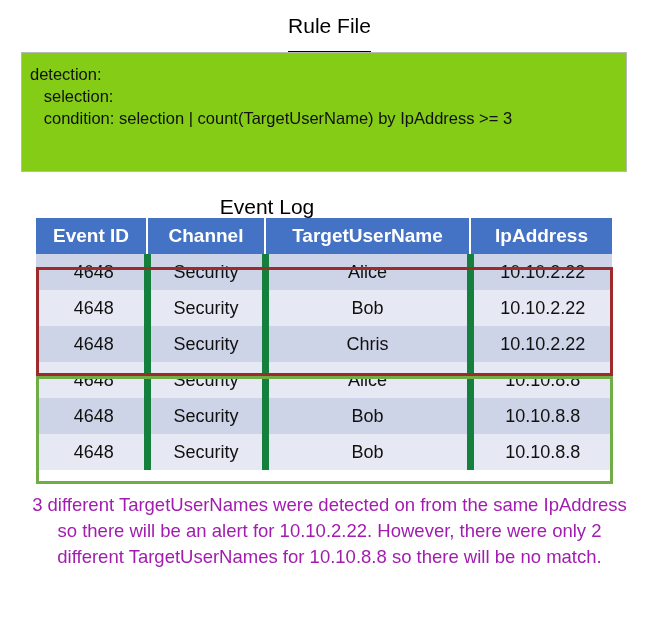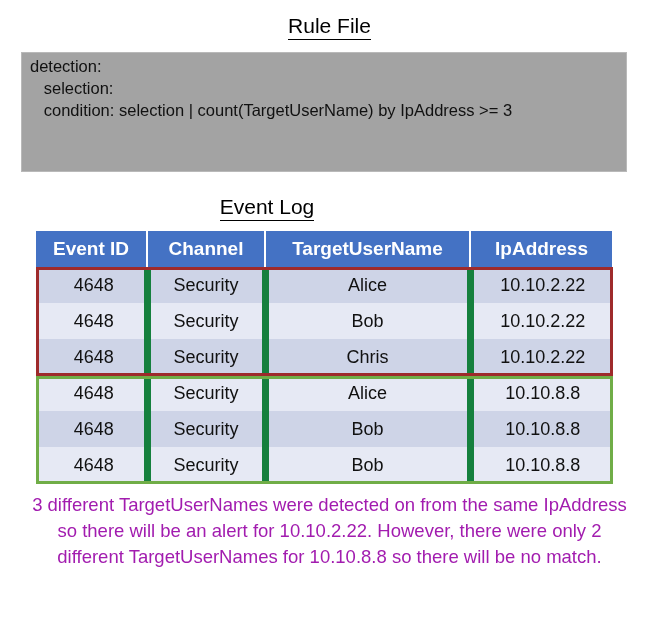--- a/index.html
+++ b/index.html
@@ -19,50 +19,50 @@
   
   .section-title {
     text-align: center;
     font-size: 21px;
     line-height: 1;
     color: #000;
     font-family: "Liberation Sans", sans-serif;
   }
   .section-title span {
     border-bottom: 1.5px solid #000;
-    padding-bottom: 2px;
+    padding-bottom: 14px;
   }
   #rule-title { position: absolute; left: 0; top: 15px; width: 659px; }
   #log-title  { position: absolute; left: 0; top: 196px; width: 534px; }
 
   
   .rule-box {
     position: absolute;
     left: 21px;
     top: 52px;
     width: 606px;
     height: 120px;
     border: 1px solid #b9b9b9;
-    background: #a3a3a3;
+    background: #84cc16;
     box-sizing: border-box;
-    padding: 2px 0 0 8px;
+    padding: 10px 0 0 8px;
   }
   .rule-line {
     font-size: 16.5px;
     line-height: 22px;
     white-space: pre;
     color: #111;
     font-family: "Liberation Sans", sans-serif;
   }
 
   
   .log-table {
     position: absolute;
     left: 36px;
-    top: 231px;
+    top: 218px;
     width: 576px;
     border-collapse: collapse;
     table-layout: fixed;
   }
   .log-table th {
     background: #4472C4;
     color: #ffffff;
     font-size: 19px;
     font-weight: bold;
     height: 36px;

